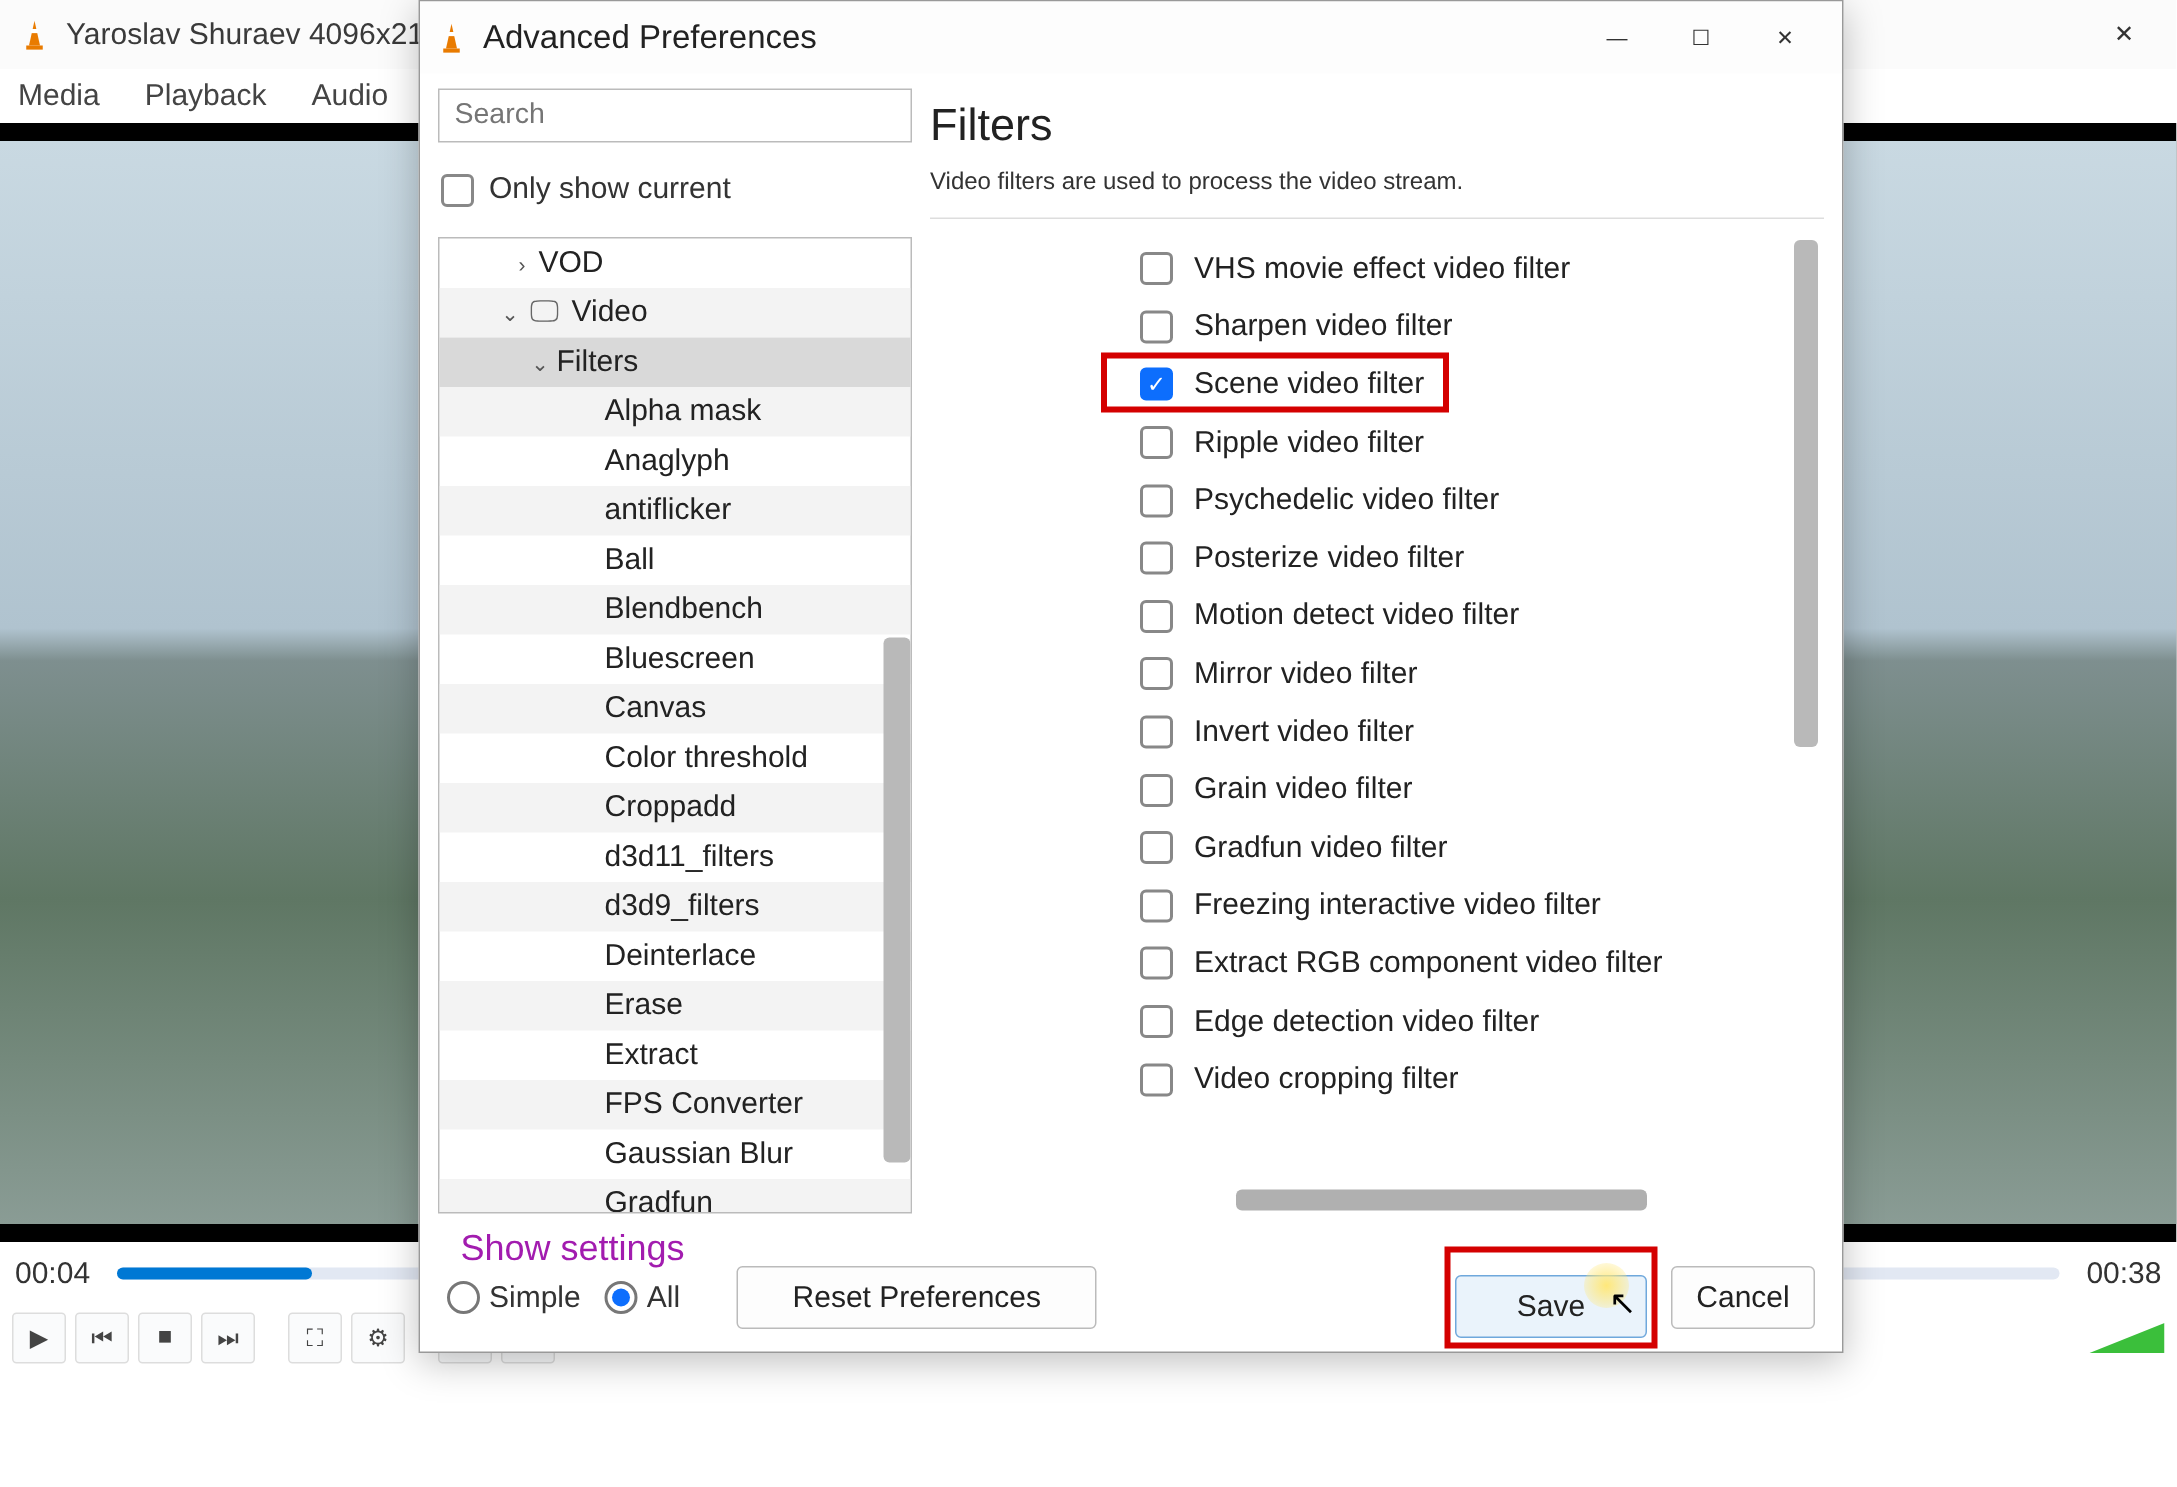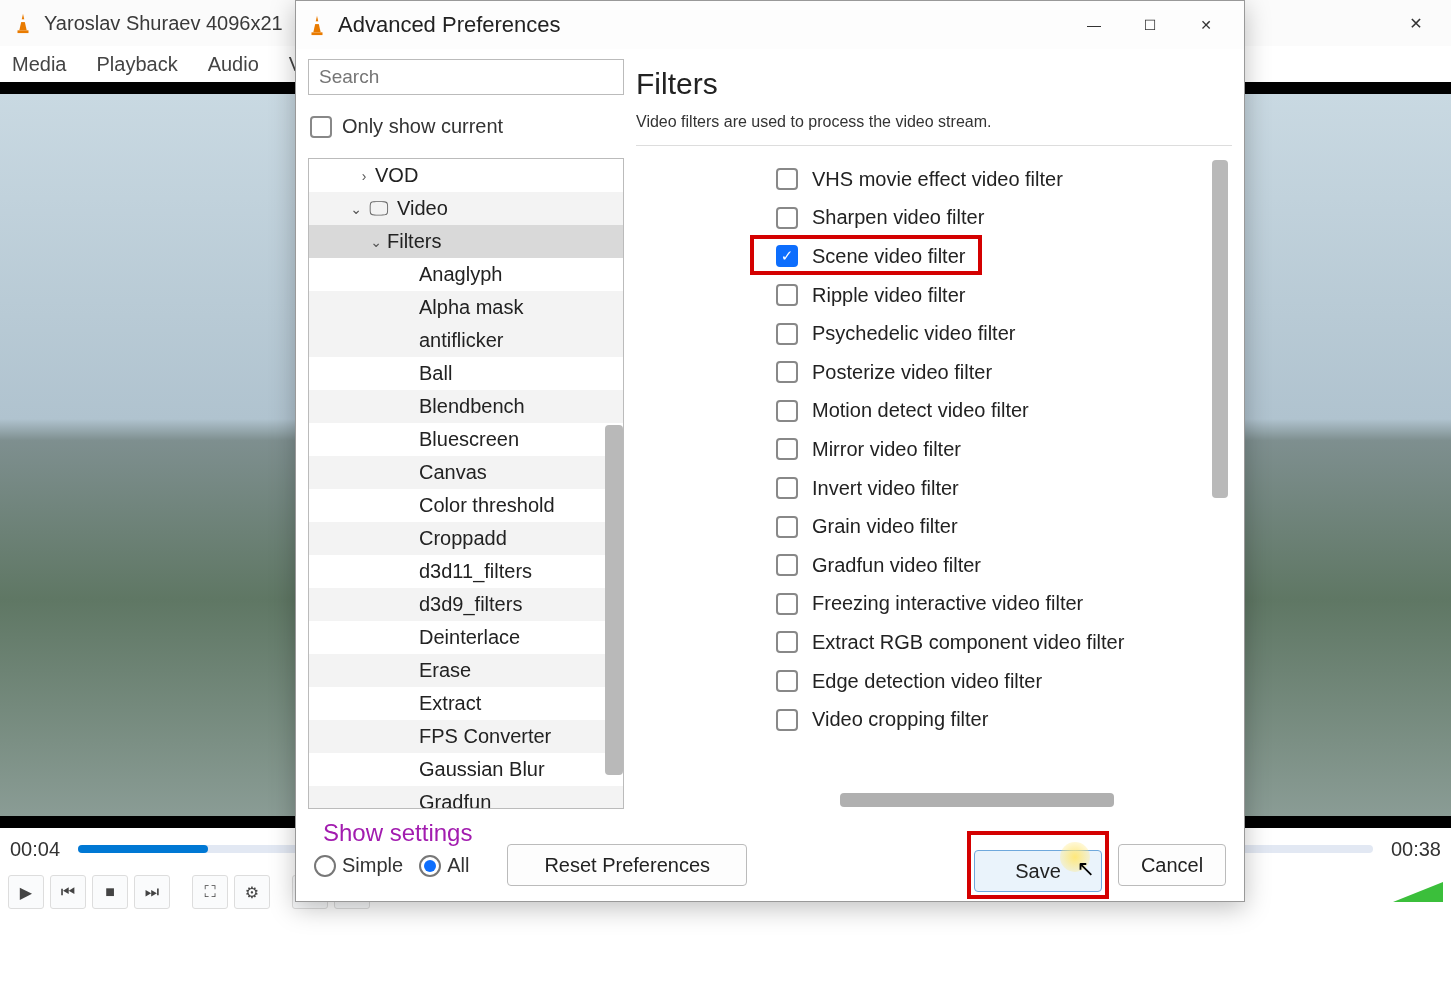--- a/index.html
+++ b/index.html
@@ -17,21 +17,21 @@
 .video-sky { position: absolute; left: 0; right: 0; top: 12px; bottom: 12px; background: linear-gradient(#c9d9e2 0%, #b0c3cf 45%, #7e8f8f 48%, #5f7764 70%, #8a9c95 100%); }
 .timebar { height: 42px; display: flex; align-items: center; padding: 0 10px; font-size: 20px; color: #333; gap: 12px; }
 .slider { flex: 1; height: 8px; background: #e2e8f3; border-radius: 4px; position: relative; margin: 0 6px; }
 .slider .prog { position: absolute; left: 0; top: 0; bottom: 0; width: 10%; background: #0078d4; border-radius: 4px; }
 .controls { height: 44px; display: flex; align-items: center; padding: 0 8px; gap: 6px; }
 .ctl-btn { width: 36px; height: 34px; border: 1px solid #ddd; background: #fafbfc; display: flex; align-items: center; justify-content: center; font-size: 16px; color: #444; border-radius: 3px; }
 .ctl-sep { width: 10px; }
 .vol { margin-left: auto; width: 50px; height: 24px; }
 
 
-.dialog { position: absolute; left: 295px; top: 0px; width: 950px; height: 902px; background: #fff; border: 1px solid #999; box-shadow: 0 6px 24px rgba(0,0,0,0.25); display: flex; flex-direction: column; }
+.dialog { position: absolute; left: 279px; top: 0px; width: 950px; height: 902px; background: #fff; border: 1px solid #999; box-shadow: 0 6px 24px rgba(0,0,0,0.25); display: flex; flex-direction: column; }
 .dlg-titlebar { height: 48px; display: flex; align-items: center; padding: 0 10px; background: #fdfdfd; }
 .dlg-titlebar .cone { width: 22px; height: 22px; margin-right: 10px; }
 .dlg-titlebar .dlg-title { font-size: 22px; color: #222; flex: 1; }
 .dlg-win-btn { width: 56px; height: 40px; display: flex; align-items: center; justify-content: center; color: #333; font-size: 14px; }
 
 .dlg-body { flex: 1; display: flex; overflow: hidden; padding: 10px 12px 6px 12px; gap: 12px; }
 .dlg-left { width: 316px; display: flex; flex-direction: column; gap: 10px; }
 .search-input { width: 100%; height: 36px; border: 1px solid #bbb; padding: 0 10px; font-size: 19px; color: #888; }
 .only-current { display: flex; align-items: center; gap: 10px; margin: 10px 2px; font-size: 20px; color: #333; }
 .chk { width: 22px; height: 22px; border: 2px solid #888; border-radius: 4px; background: #fff; display: inline-flex; align-items: center; justify-content: center; }
@@ -57,31 +57,31 @@
 .filter-wrap { flex: 1; position: relative; overflow: hidden; border: 0; }
 .filter-scroll { position: absolute; right: 4px; top: 4px; width: 16px; height: 338px; background: #b9b9b9; border-radius: 4px; }
 .filter-hscroll { position: absolute; left: 204px; bottom: 2px; width: 274px; height: 14px; background: #b0b0b0; border-radius: 4px; }
 .filter-list { padding-left: 140px; padding-top: 4px; }
 .filter-item { height: 38.6px; display: flex; align-items: center; gap: 14px; font-size: 20px; color: #222; position: relative; }
 .filter-item .chk { width: 22px; height: 22px; }
 .highlight-scene { position: absolute; left: -26px; top: -2px; width: 232px; height: 40px; border: 4px solid #d40000; pointer-events: none; }
 
 .dlg-footer { height: 86px; display: flex; align-items: center; padding: 0 18px 10px 18px; gap: 16px; position: relative; }
 .show-settings-label { font-size: 24px; color: #a21caf; position: absolute; left: 27px; top: 4px; }
-.radio-group { display: flex; align-items: flex-end; gap: 6px; margin-top: 24px; }
+.radio-group { display: flex; align-items: flex-start; gap: 6px; margin-top: 24px; }
 .radio { width: 22px; height: 22px; border: 2px solid #777; border-radius: 50%; display: inline-flex; align-items: center; justify-content: center; }
 .radio.checked::after { content: ""; width: 12px; height: 12px; background: #0d6efd; border-radius: 50%; }
 .radio-label { font-size: 20px; color: #333; margin-right: 10px; }
 .reset-btn, .save-btn, .cancel-btn { height: 42px; border: 1px solid #bbb; background: #fdfdfd; font-size: 20px; color: #222; padding: 0 36px; border-radius: 4px; display: flex; align-items: center; justify-content: center; }
 .reset-btn { margin-left: 12px; margin-top: 24px; }
 .footer-spacer { flex: 1; }
 .save-wrap { position: relative; margin-top: 24px; }
 .save-btn { background: #eaf3fb; border-color: #6fa8dc; width: 128px; position: relative; margin-top: 12px; }
 .save-highlight { position: absolute; left: -7px; top: -7px; right: -7px; bottom: -7px; border: 4px solid #d40000; pointer-events: none; }
-.cancel-btn { width: 108px; margin-top: 24px; }
+.cancel-btn { width: 96px; margin-top: 24px; }
 .cursor-dot { position: absolute; right: 12px; top: 4px; width: 30px; height: 30px; background: radial-gradient(#ffe87a, rgba(255,232,122,0)); border-radius: 50%; pointer-events: none; }
 .cursor-arrow { position: absolute; right: 7px; top: 18px; font-size: 22px; color: #000; pointer-events: none; }
 
 svg.cone-ico { width: 22px; height: 22px; }
 </style>
 </head>
 <body>
 
 <div class="main-window">
   <div class="main-titlebar">
@@ -155,25 +155,25 @@
           <div class="tree-row lvl1 alt">
             <span class="tree-arrow">⌄</span>
             <span class="tree-icon">🖵</span>
             <span>Video</span>
           </div>
           <div class="tree-row lvl2 selected">
             <span class="tree-arrow">⌄</span>
             <span>Filters</span>
           </div>
 
+          <div class="tree-row lvl3 alt">
+              <span>Alpha mask</span>
+            </div>
           <div class="tree-row lvl3">
               <span>Anaglyph</span>
-            </div>
-          <div class="tree-row lvl3 alt">
-              <span>Alpha mask</span>
             </div>
           <div class="tree-row lvl3 alt">
               <span>antiflicker</span>
             </div>
           <div class="tree-row lvl3">
               <span>Ball</span>
             </div>
           <div class="tree-row lvl3 alt">
               <span>Blendbench</span>
             </div>

